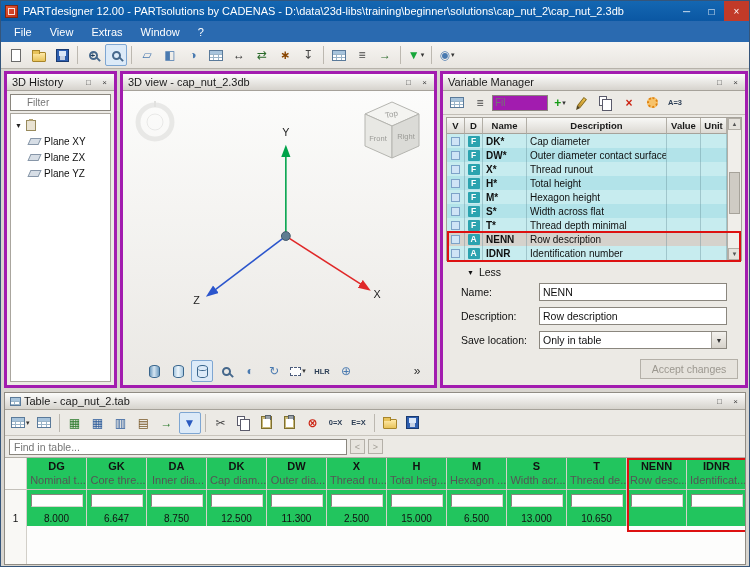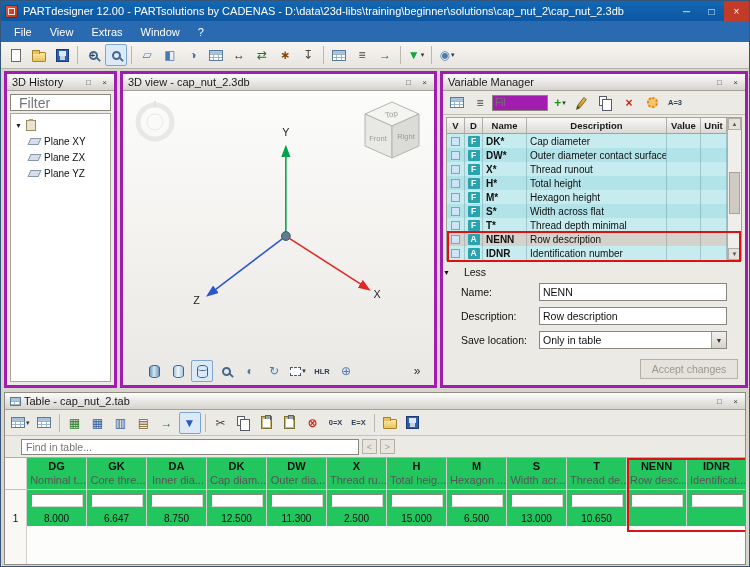--- a/index.html
+++ b/index.html
@@ -62,21 +62,21 @@
   .main { position: absolute; top: 68px; left: 0; right: 0; height: 321px; }
   .panel { position: absolute; top: 2px; bottom: 2px; background: #eceae5; border: 3px solid #a21caf; display: flex; flex-direction: column; }
   #p-history { left: 3px; width: 113px; }
   #p-view { left: 119px; width: 317px; }
   #p-var { left: 439px; width: 308px; }
   .phead { height: 17px; flex: 0 0 auto; background: linear-gradient(#fcfcfb, #d6d3cd); border-bottom: 1px solid #a6a29a; display: flex; align-items: center; padding: 0 3px 0 5px; font-size: 11px; color: #1a1a1a; gap: 3px; }
   .phead .sp { flex: 1; }
   .pbtn { width: 13px; height: 13px; display: flex; align-items: center; justify-content: center; font-size: 8px; color: #444; }
 
   
-  .filter { margin: 3px 3px 2px; height: 17px; border: 1px solid #8a867e; background: #fff; font-size: 14px; padding: 0 8px; width: calc(100% - 6px); font-family: inherit; }
+  .filter { margin: 3px 3px 2px; height: 17px; border: 1px solid #8a867e; background: #fff; font-size: 10px; padding: 0 16px; width: calc(100% - 6px); font-family: inherit; }
   .tree { flex: 1; background: #fff; margin: 0 3px 3px; border: 1px solid #aaa69e; padding: 3px 0; font-size: 10px; overflow: hidden; }
   .trow { display: flex; align-items: center; height: 16px; gap: 4px; padding-left: 4px; color: #111; }
   .trow.child { padding-left: 18px; }
   .caret { font-size: 7px; color: #222; }
   .clip { width: 10px; height: 11px; background: #e9e3d3; border: 1px solid #988a5c; position: relative; }
   .clip::before { content: ""; position: absolute; top: -2px; left: 2px; width: 4px; height: 2px; background: #b0a070; }
   .plane { width: 11px; height: 7px; background: #d7dee6; border: 1px solid #8796a8; transform: skewX(-24deg); flex: 0 0 auto; }
 
   
   .vbody { flex: 1; position: relative; background: linear-gradient(#fcfcfb 0%, #eae8e4 100%); overflow: hidden; }
@@ -102,36 +102,36 @@
   .vmcheck { width: 9px; height: 9px; background: #cfe4f6; border: 1px solid #7da2c8; }
   .vmbadge { width: 12px; height: 11px; background: #2ba3af; color: #fff; font-size: 8.5px; font-weight: bold; display: flex; align-items: center; justify-content: center; border-radius: 1px; }
   .vmname { font-size: 10px; font-weight: bold; padding-left: 3px; color: #101010; }
   .vmdesc { font-size: 10px; color: #101010; padding-left: 3px; white-space: nowrap; }
   .vmscroll { width: 14px; flex: 0 0 auto; background: #f0eeea; border-left: 1px solid #b2aea6; position: relative; }
   .vmscroll .arr { position: absolute; left: 0; right: 0; height: 12px; background: #e5e2dc; border: 1px solid #b2aea6; display: flex; align-items: center; justify-content: center; font-size: 6px; color: #555; }
   .arr.up { top: 0; } .arr.dn { bottom: 0; }
   .vmthumb { position: absolute; left: 1px; right: 1px; top: 54px; height: 42px; background: #cfcbc4; border: 1px solid #a6a29a; }
   .vmredbox { position: absolute; left: 0; right: 0; top: 113px; height: 31px; border: 2px solid #dd1111; pointer-events: none; }
 
-  .lessrow { display: flex; align-items: center; gap: 14px; padding: 5px 0 2px; font-size: 10.5px; color: #111; }
+  .lessrow { display: flex; align-items: center; gap: 5px; padding: 5px 24px 2px; font-size: 10.5px; color: #111; }
   .lesstri { font-size: 7px; color: #111; }
   .formrow { display: flex; align-items: center; padding: 3px 18px; font-size: 10.5px; }
   .flabel { width: 78px; color: #111; flex: 0 0 auto; }
   .finput { flex: 1; height: 18px; border: 1px solid #8a867e; background: #fff; font-size: 10.5px; padding: 0 3px; font-family: inherit; color: #111; min-width: 0; }
   .fselect { flex: 1; height: 18px; border: 1px solid #8a867e; background: #fff; display: flex; align-items: center; font-size: 10.5px; padding-left: 3px; color: #111; }
   .fselect .db { margin-left: auto; width: 15px; height: 16px; background: linear-gradient(#f4f2ee, #d6d2ca); border-left: 1px solid #a6a29a; display: flex; align-items: center; justify-content: center; font-size: 7px; color: #333; }
   .acceptrow { display: flex; justify-content: flex-end; padding: 7px 7px 0; }
   .acceptbtn { width: 98px; height: 20px; background: #e6e3dd; border: 1px solid #b4b0a8; color: #9b978f; font-size: 10.5px; display: flex; align-items: center; justify-content: center; }
 
   
   .bottom { position: absolute; left: 0; right: 0; top: 389px; height: 178px; padding: 2px 3px 3px; }
   .bottom .panel2 { position: relative; height: 100%; background: #eceae5; border: 1px solid #908c84; display: flex; flex-direction: column; }
   .btools { height: 26px; flex: 0 0 auto; display: flex; align-items: center; gap: 1px; padding: 0 4px; border-bottom: 1px solid #c8c4bc; }
   .findrow { height: 21px; flex: 0 0 auto; display: flex; align-items: center; gap: 3px; padding: 0 4px; }
-  .findinput { width: 338px; height: 16px; border: 1px solid #8a867e; font-size: 10.5px; padding: 0 4px; background: #fff; font-family: inherit; margin-left: 12px; }
+  .findinput { width: 338px; height: 16px; border: 1px solid #8a867e; font-size: 10.5px; padding: 0 4px; background: #fff; font-family: inherit; }
   .navbtn { width: 15px; height: 15px; background: #e8e5df; border: 1px solid #b4b0a8; color: #a29e96; font-size: 9px; display: flex; align-items: center; justify-content: center; }
   .tblwrap { position: relative; flex: 1; background: #fdfdfc; border-top: 1px solid #b2aea6; display: flex; align-items: flex-start; overflow: hidden; }
   .gut { width: 22px; flex: 0 0 auto; border-right: 1px solid #d2cfc8; display: flex; flex-direction: column; height: 100%; background: #f9f8f5; }
   .gut .gh { height: 32px; border-bottom: 1px solid #c4c1ba; }
   .gut .gi { height: 20px; }
   .gut .gv { height: 16px; display: flex; align-items: center; justify-content: center; font-size: 10px; color: #111; }
   .tcols { display: flex; }
   .tcol { width: 60px; flex: 0 0 auto; border-right: 1px solid #d4d1ca; display: flex; flex-direction: column; height: 68px; background: #22c55e; }
   .tc-head { height: 32px; border-bottom: 1px solid #c4c1ba; padding-top: 2px; overflow: hidden; }
   .tc-code { font-size: 11px; font-weight: bold; text-align: center; color: #111; }

